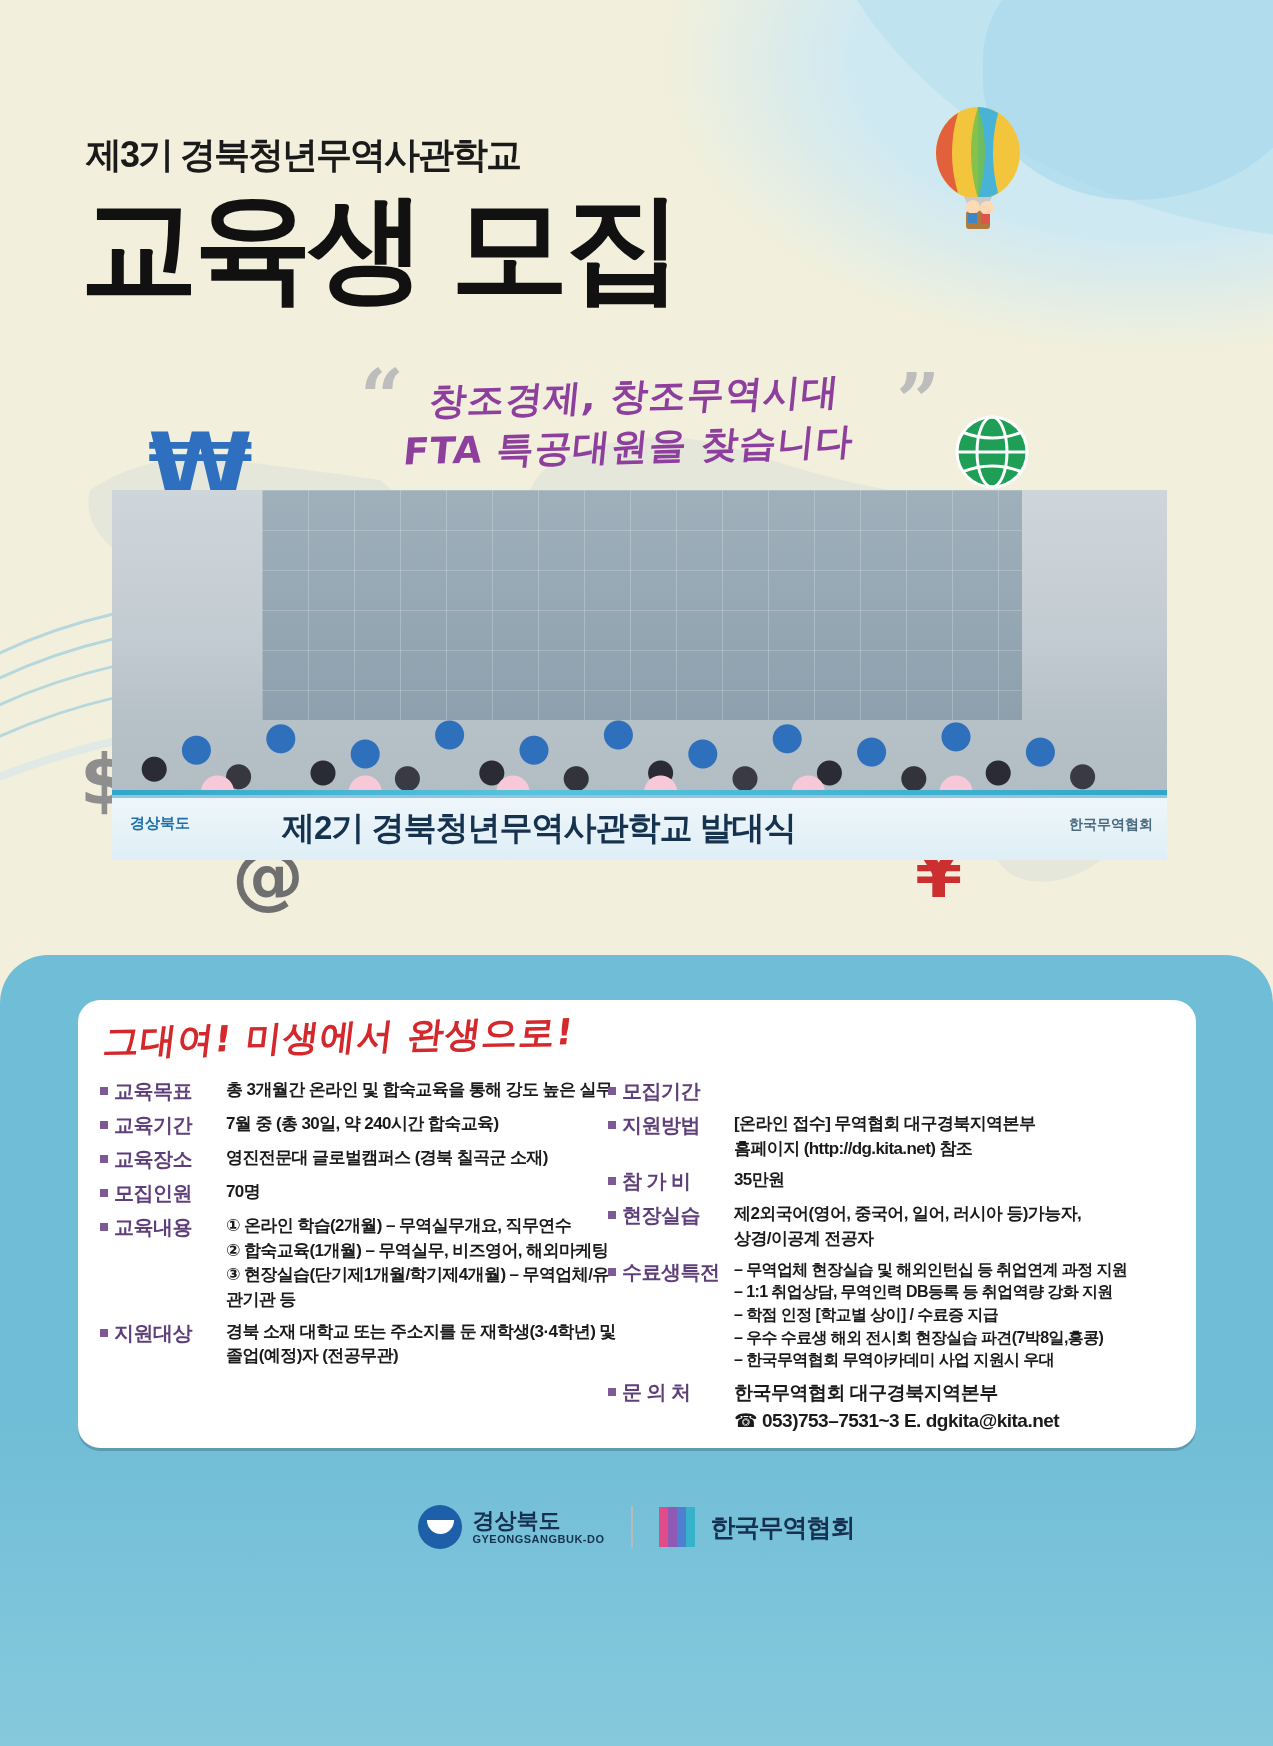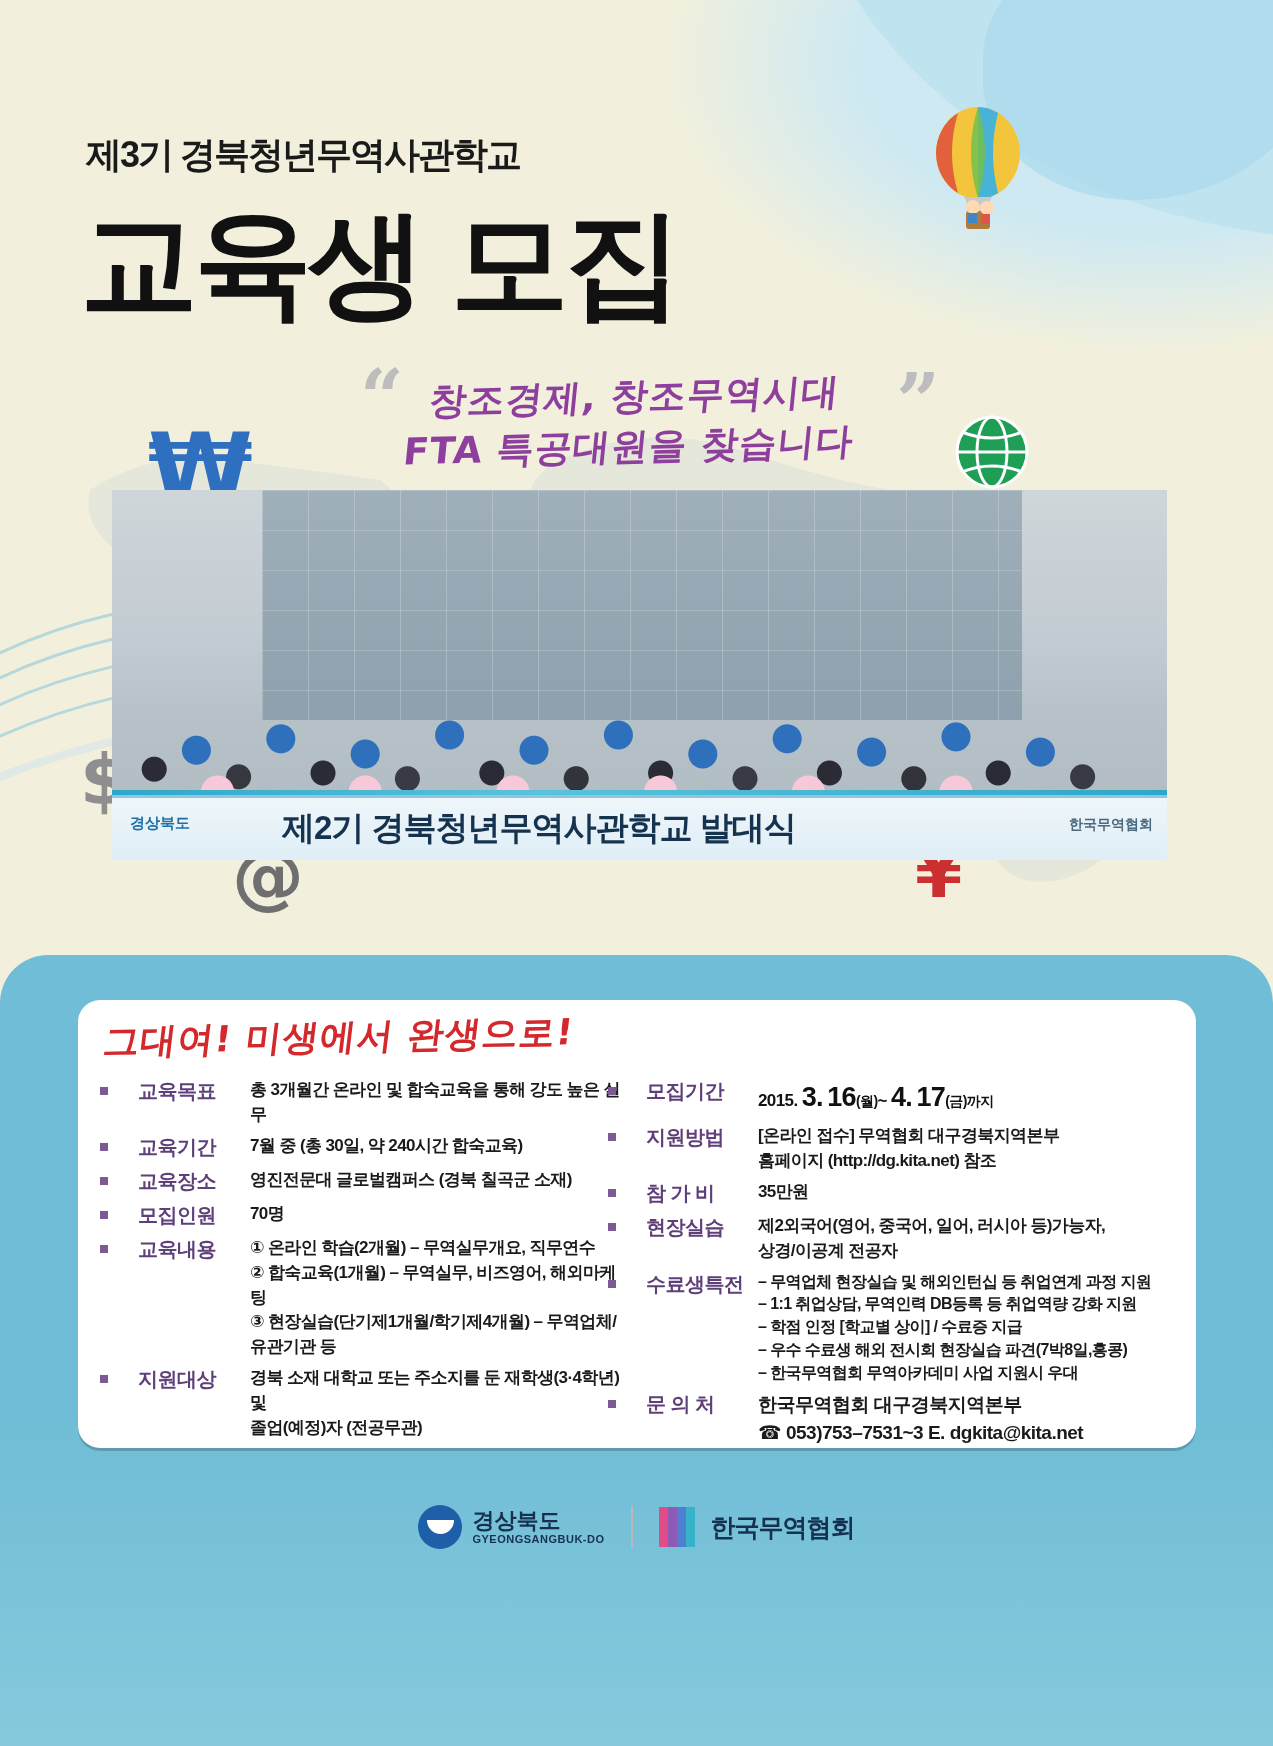--- a/index.html
+++ b/index.html
@@ -45,21 +45,21 @@
   
   .swoosh{position:absolute;left:-60px;top:450px;width:700px;height:460px;opacity:.75;}
 
   
   .kicker{
     position:absolute;left:86px;top:131px;
     font-size:36px;font-weight:bold;letter-spacing:-2px;color:#1a1a1a;
     white-space:nowrap;
   }
   .headline{
-    position:absolute;left:80px;top:204px;
+    position:absolute;left:80px;top:188px;
     font-size:118px;font-weight:bold;letter-spacing:-4px;color:#111;
     white-space:nowrap;line-height:1;
   }
 
   
   .quote-wrap{position:absolute;left:360px;top:360px;width:520px;height:120px;}
   .qmark{
     position:absolute;font-size:76px;color:#bdbdbd;font-weight:bold;
     font-family:"DejaVu Serif",serif;line-height:1;
   }
@@ -196,21 +196,21 @@
   .col-left{left:100px;top:1078px;width:520px;}
   .col-right{left:608px;top:1078px;width:560px;}
 
   .row{display:flex;align-items:flex-start;margin-bottom:7px;}
   .bullet{
     flex:0 0 auto;width:8px;height:8px;background:#7d5a96;
     margin:9px 6px 0 0;
   }
   .lbl{
     flex:0 0 auto;color:#5f3f7a;font-weight:bold;font-size:20px;
-    letter-spacing:-.5px;white-space:nowrap;margin-left:24px;
+    letter-spacing:-.5px;white-space:nowrap;
   }
   .col-left .lbl{width:104px;}
   .col-right .lbl{width:104px;}
   .val{
     flex:1 1 auto;color:#1a1a1a;font-size:17px;font-weight:bold;
     line-height:1.45;letter-spacing:-.6px;padding-left:8px;
   }
   .val .sub{display:block;}
 
   
@@ -384,21 +384,20 @@
         <span class="val">
           <span class="sub">경북 소재 대학교 또는 주소지를 둔 재학생(3·4학년) 및</span>
           <span class="sub">졸업(예정)자 (전공무관)</span>
         </span>
       </div>
     </div>
   <div class="col col-right" id="col-right">
       <div class="row">
         <span class="bullet"></span>
         <span class="lbl">모집기간</span>
-        <span class="val"><span class="period"><span>2015. </span><span class="big">3.</span> <span class="big">16</span><span class="tiny">(월)</span><span>~</span>&nbsp;<span class="big">4.</span> <span class="big">17</span><span class="tiny">(금)</span><span class="tiny">까지</span></span></span>
       </div>
       <div class="row">
         <span class="bullet"></span>
         <span class="lbl">지원방법</span>
         <span class="val">
           <span class="sub">[온라인 접수] 무역협회 대구경북지역본부</span>
           <span class="sub">홈페이지 (http://dg.kita.net) 참조</span>
         </span>
       </div>
       <div class="row">

